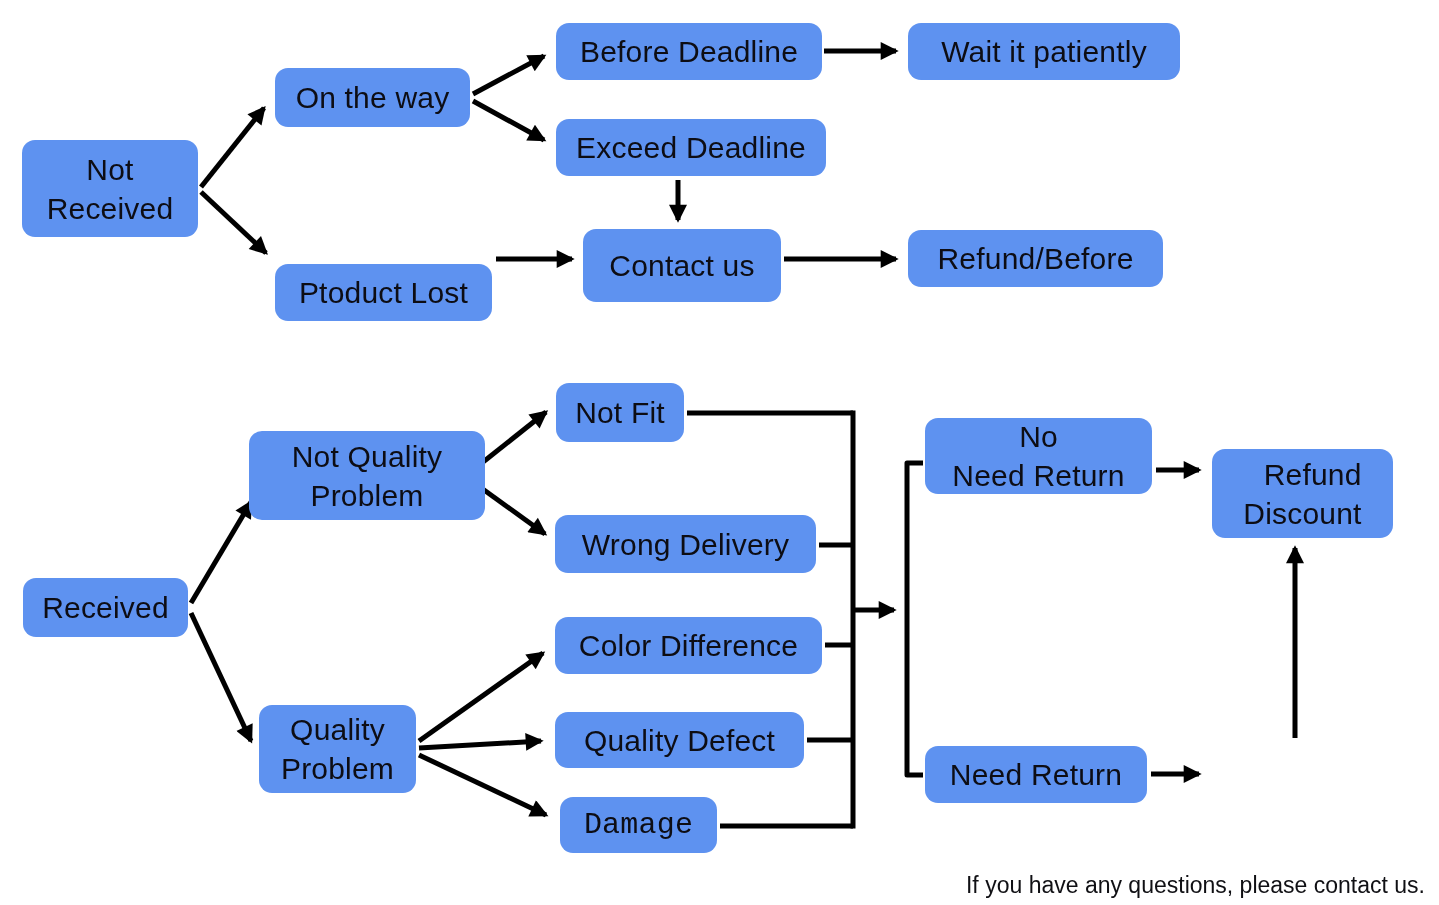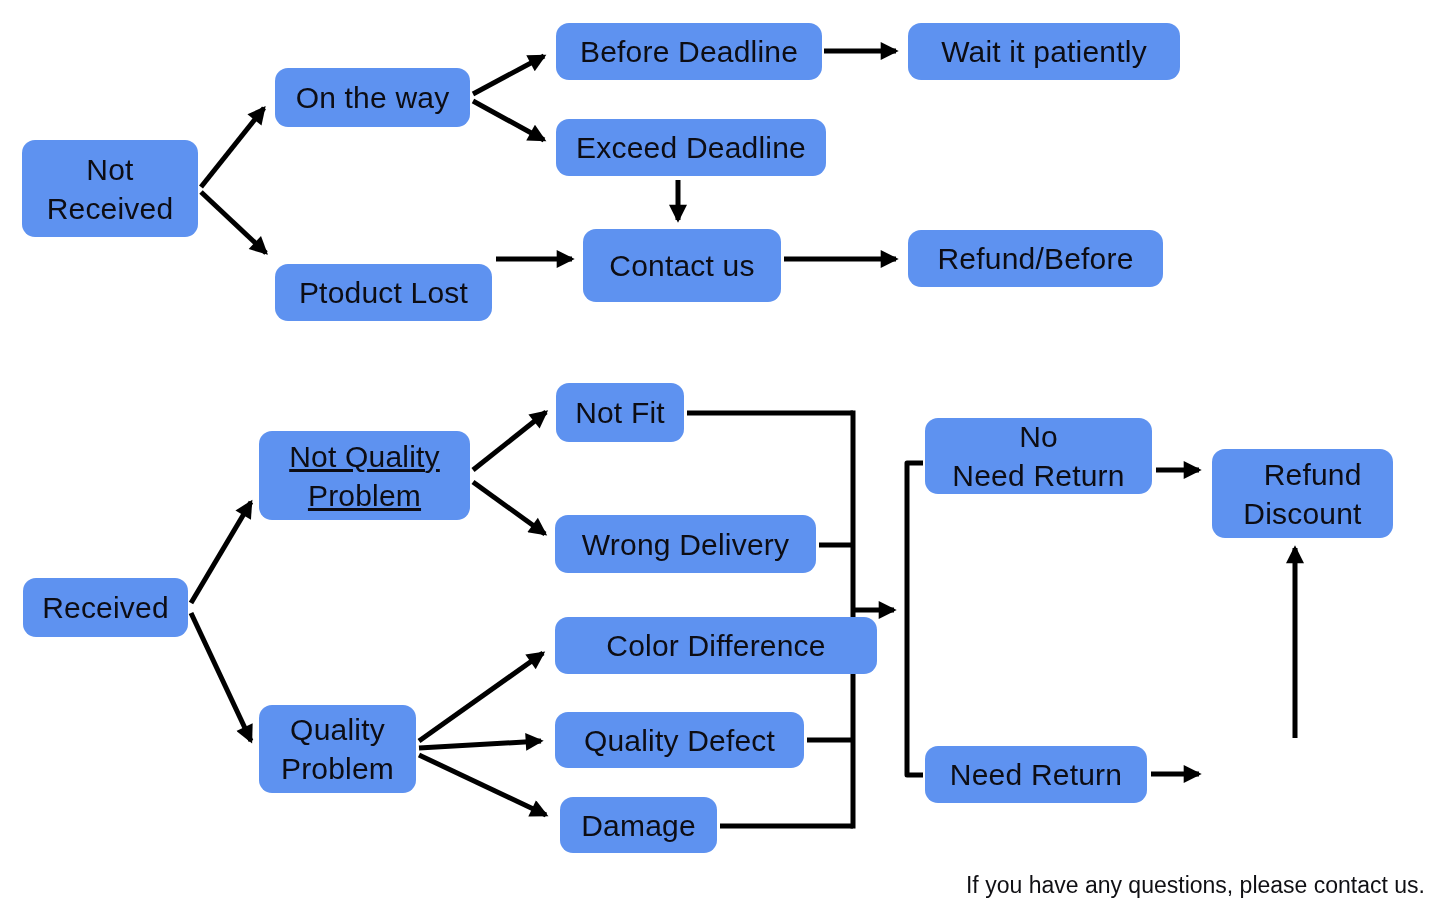--- a/index.html
+++ b/index.html
@@ -102,29 +102,29 @@
 Received</div>
   <div class="node" style="left:275px; top:68px; width:195px; height:59px;">On the way</div>
   <div class="node" style="left:556px; top:23px; width:266px; height:57px;">Before Deadline</div>
   <div class="node" style="left:908px; top:23px; width:272px; height:57px;">Wait it patiently</div>
   <div class="node" style="left:556px; top:119px; width:270px; height:57px;">Exceed Deadline</div>
   <div class="node" style="left:275px; top:231px; width:217px; height:57px;margin-top:33px;">Ptoduct Lost</div>
   <div class="node" style="left:583px; top:229px; width:198px; height:73px;">Contact us</div>
   <div class="node" style="left:908px; top:230px; width:255px; height:57px;">Refund/Before</div>
 
   <div class="node" style="left:23px; top:578px; width:165px; height:59px;">Received</div>
-  <div class="node" style="left:259px; top:431px; width:211px; height:89px;text-decoration:underline;">Not Quality
+  <div class="node" style="left:249px; top:431px; width:236px; height:89px;">Not Quality
 Problem</div>
   <div class="node" style="left:556px; top:383px; width:128px; height:59px;">Not Fit</div>
   <div class="node" style="left:555px; top:515px; width:261px; height:58px;">Wrong Delivery</div>
   <div class="node" style="left:259px; top:705px; width:157px; height:88px;">Quality
 Problem</div>
-  <div class="node" style="left:555px; top:617px; width:322px; height:57px;">Color Difference</div>
+  <div class="node" style="left:555px; top:617px; width:267px; height:57px;">Color Difference</div>
   <div class="node" style="left:555px; top:712px; width:249px; height:56px;">Quality Defect</div>
-  <div class="node" style="left:560px; top:797px; width:157px; height:56px;">Damage</div>
+  <div class="node" style="left:560px; top:797px; width:157px; height:56px;font-family:Liberation Mono, monospace;">Damage</div>
   <div class="node" style="left:925px; top:418px; width:227px; height:76px;">No
 Need Return</div>
   <div class="node" style="left:1212px; top:449px; width:181px; height:89px;text-align:right;">Refund
 Discount</div>
   <div class="node" style="left:925px; top:746px; width:222px; height:57px;">Need Return</div>
 
   <div class="footer-note">If you have any questions, please contact us.</div>
 </div>
 
 </body></html>

